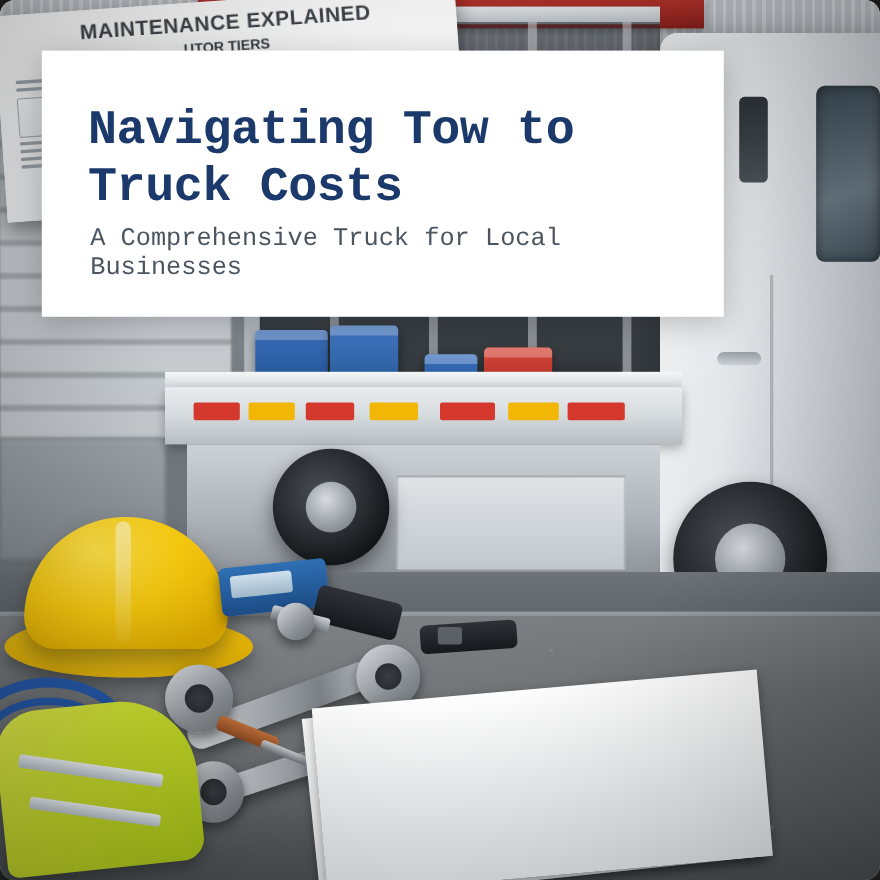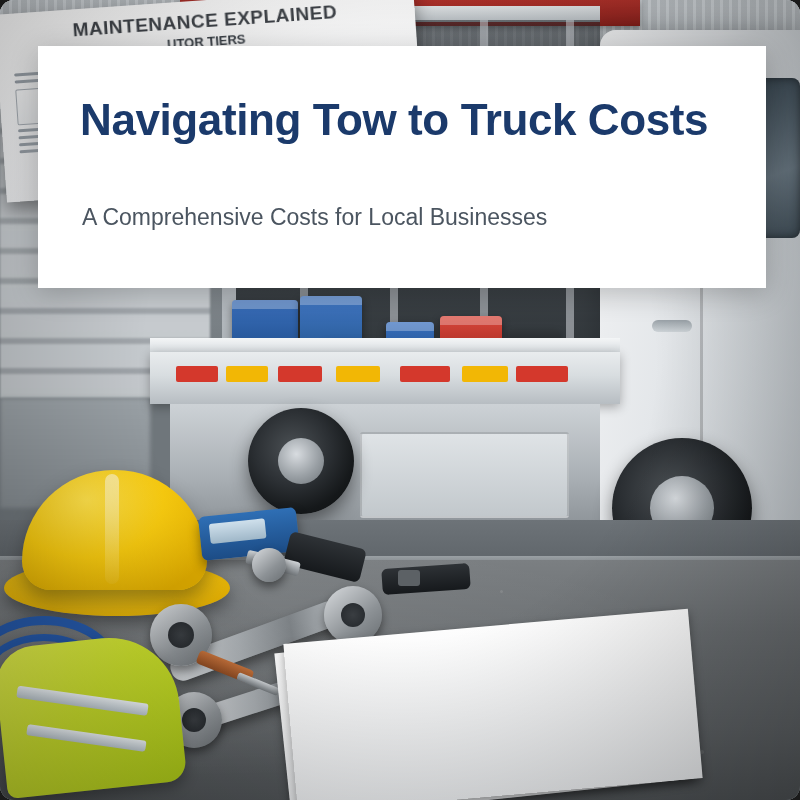--- a/index.html
+++ b/index.html
@@ -302,23 +302,24 @@
 
   
   .vignette {
     inset: 0;
     background: radial-gradient(ellipse at 50% 45%, rgba(0,0,0,0) 45%, rgba(0,0,0,0.28) 100%);
     pointer-events: none;
   }
 
   
   .banner {
-    left: 38px; top: 46px; width: 728px; height: 242px;
+    left: 38px; top: 46px; width: 620px; height: 242px;
     background: #ffffff;
     box-shadow: 0 6px 26px rgba(0,0,0,0.22);
+    font-family: Liberation Mono, monospace;
   }
   .banner-title {
     position: absolute; left: 42px; top: 48px; right: 40px;
     font-size: 44px; line-height: 1.18; font-weight: bold;
     color: #1b3a6b; letter-spacing: -0.4px;
   }
   .banner-sub {
     position: absolute; left: 44px; top: 158px; right: 40px;
     font-size: 23px; color: #4b5560; font-weight: normal;
   }
@@ -471,16 +472,16 @@
       </div>
     </div>
     <div class="doc-blue-bar"></div>
     <div class="doc-seal"></div>
   </div>
 
   <div class="layer vignette"></div>
 
   <div class="layer banner">
     <div class="banner-title">Navigating Tow to Truck Costs</div>
-    <div class="banner-sub">A Comprehensive Costs for Local Businesses</div>
+    <div class="banner-sub">A Comprehensive Truck for Local Businesses</div>
   </div>
 
 </div>
 
 </body></html>

